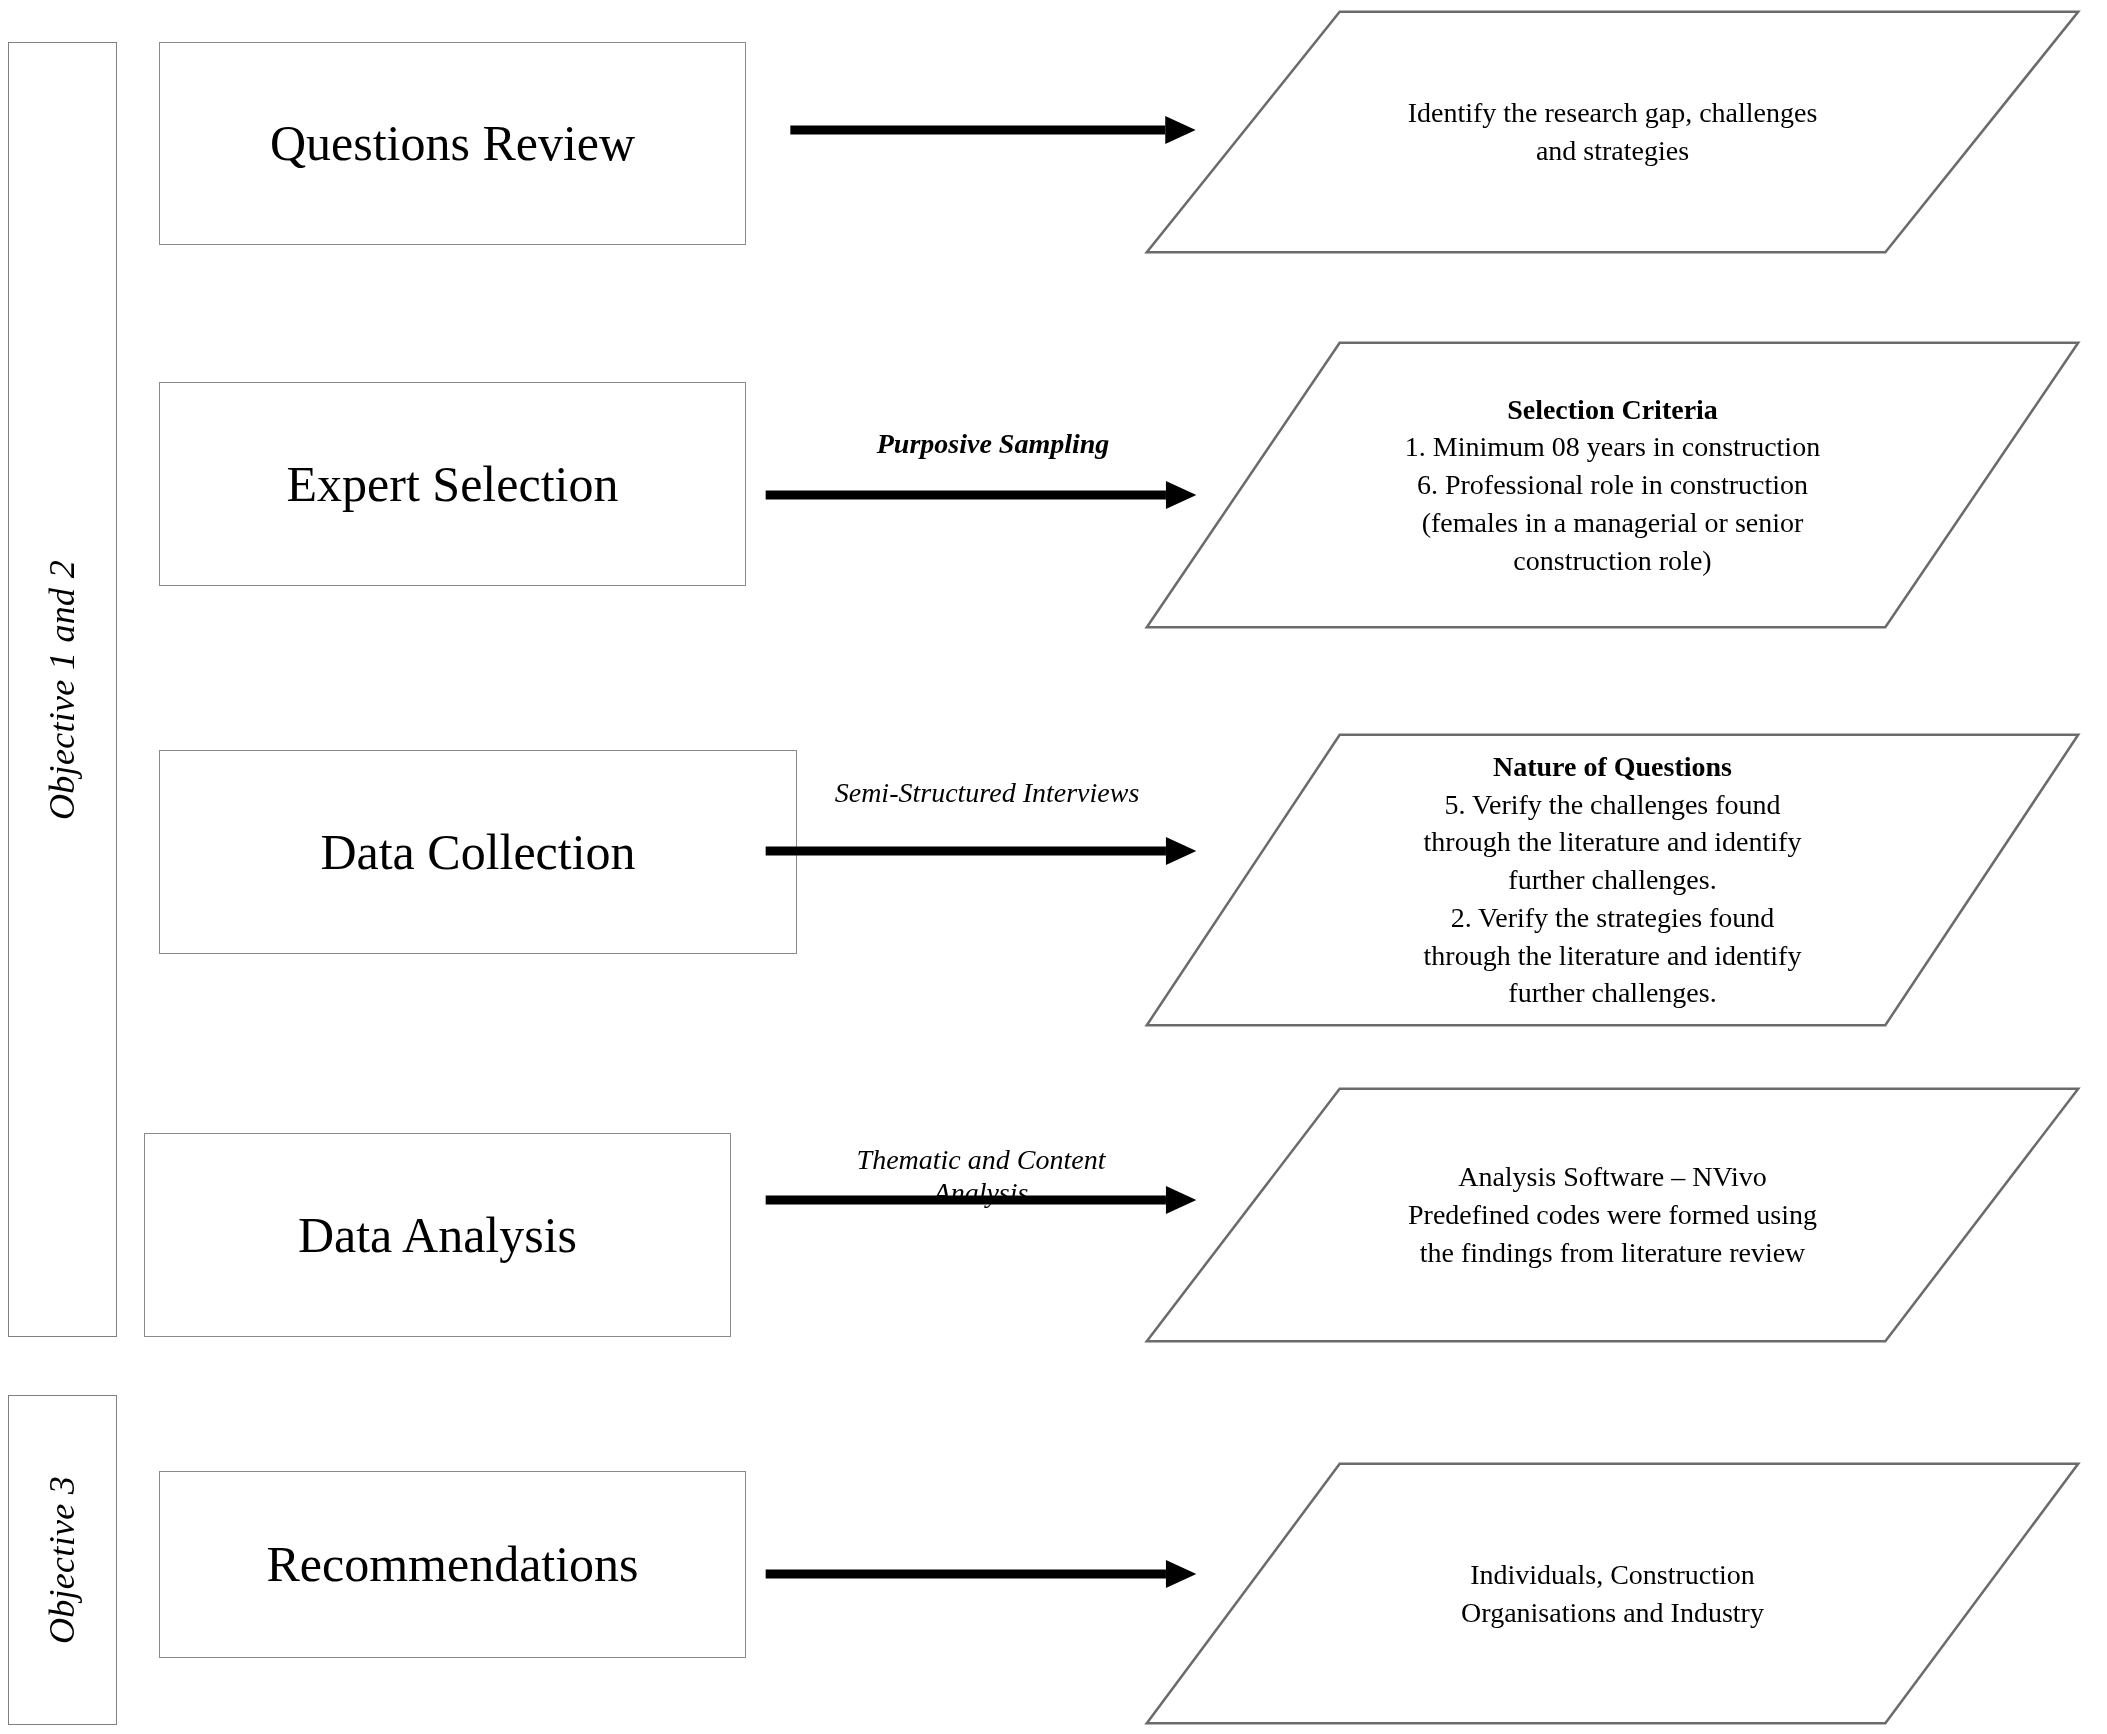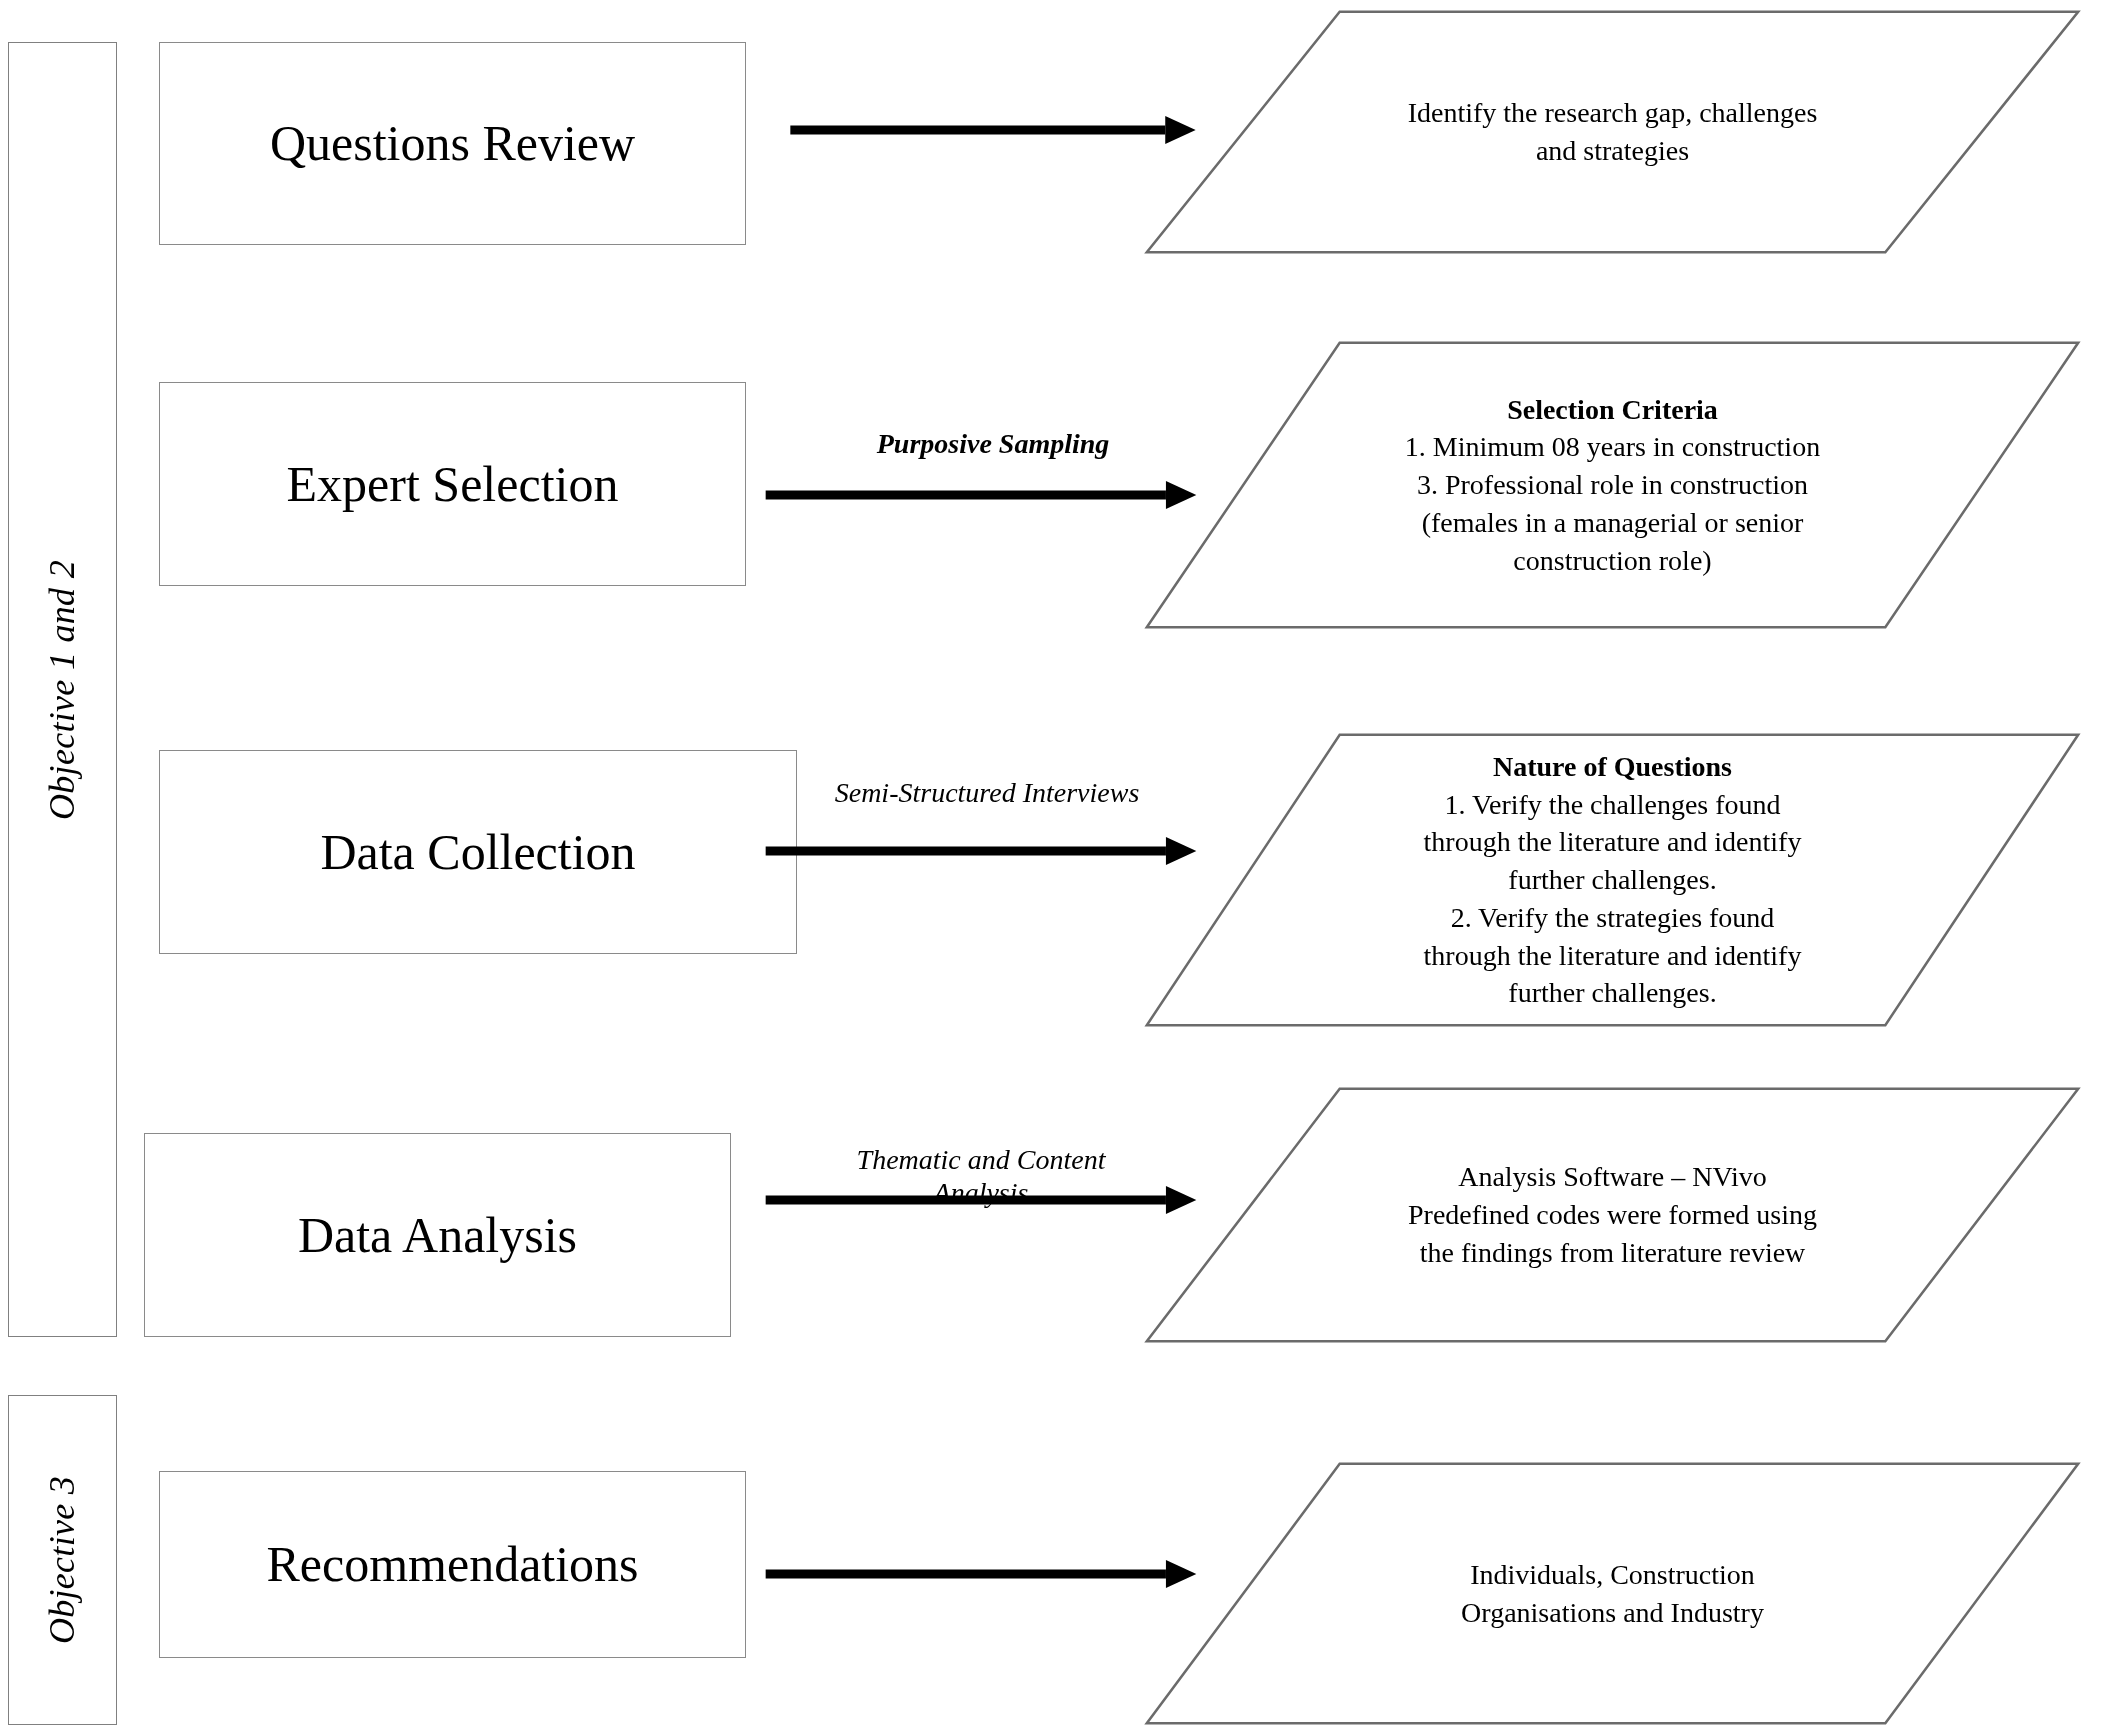--- a/index.html
+++ b/index.html
@@ -162,21 +162,21 @@
     </svg>
   </div>
 
   <div class="para-wrap" style="left:1143px; top:339px; width:939px; height:292px;">
     <svg width="939" height="292" viewBox="0 0 1480 460" preserveAspectRatio="none" aria-hidden="true">
       <polygon points="310,6 1474,6 1170,454 6,454" fill="#ffffff" stroke="#6b6b6b" stroke-width="4"></polygon>
     </svg>
     <div class="para-text">
       <span class="title">Selection Criteria</span>
       <span class="num-line">1. Minimum 08 years in construction</span>
-      <span class="num-line">3.  Professional role in construction</span>
+      <span class="num-line">6.  Professional role in construction</span>
       <span class="line">(females in a managerial or senior</span>
       <span class="line">construction role)</span>
     </div>
   </div>
 
   <div class="process-box" style="left:159px; top:750px; width:638px; height:204px;">
     <span class="process-label">Data Collection</span>
   </div>
 
   <div class="arrow-label" style="left:765px; top:776px; width:444px;">Semi-Structured Interviews</div>
@@ -187,21 +187,21 @@
       <polygon points="632,8 680,30 632,52" fill="#000000"></polygon>
     </svg>
   </div>
 
   <div class="para-wrap" style="left:1143px; top:731px; width:939px; height:298px;">
     <svg width="939" height="298" viewBox="0 0 1480 470" preserveAspectRatio="none" aria-hidden="true">
       <polygon points="310,6 1474,6 1170,464 6,464" fill="#ffffff" stroke="#6b6b6b" stroke-width="4"></polygon>
     </svg>
     <div class="para-text">
       <span class="title">Nature of Questions</span>
-      <span class="num-line">1.   Verify the challenges found</span>
+      <span class="num-line">5.   Verify the challenges found</span>
       <span class="line">through the literature and identify</span>
       <span class="line">further challenges.</span>
       <span class="num-line">2.   Verify the strategies found</span>
       <span class="line">through the literature and identify</span>
       <span class="line">further challenges.</span>
     </div>
   </div>
 
   <div class="process-box" style="left:144px; top:1133px; width:587px; height:204px;">
     <span class="process-label">Data Analysis</span>

